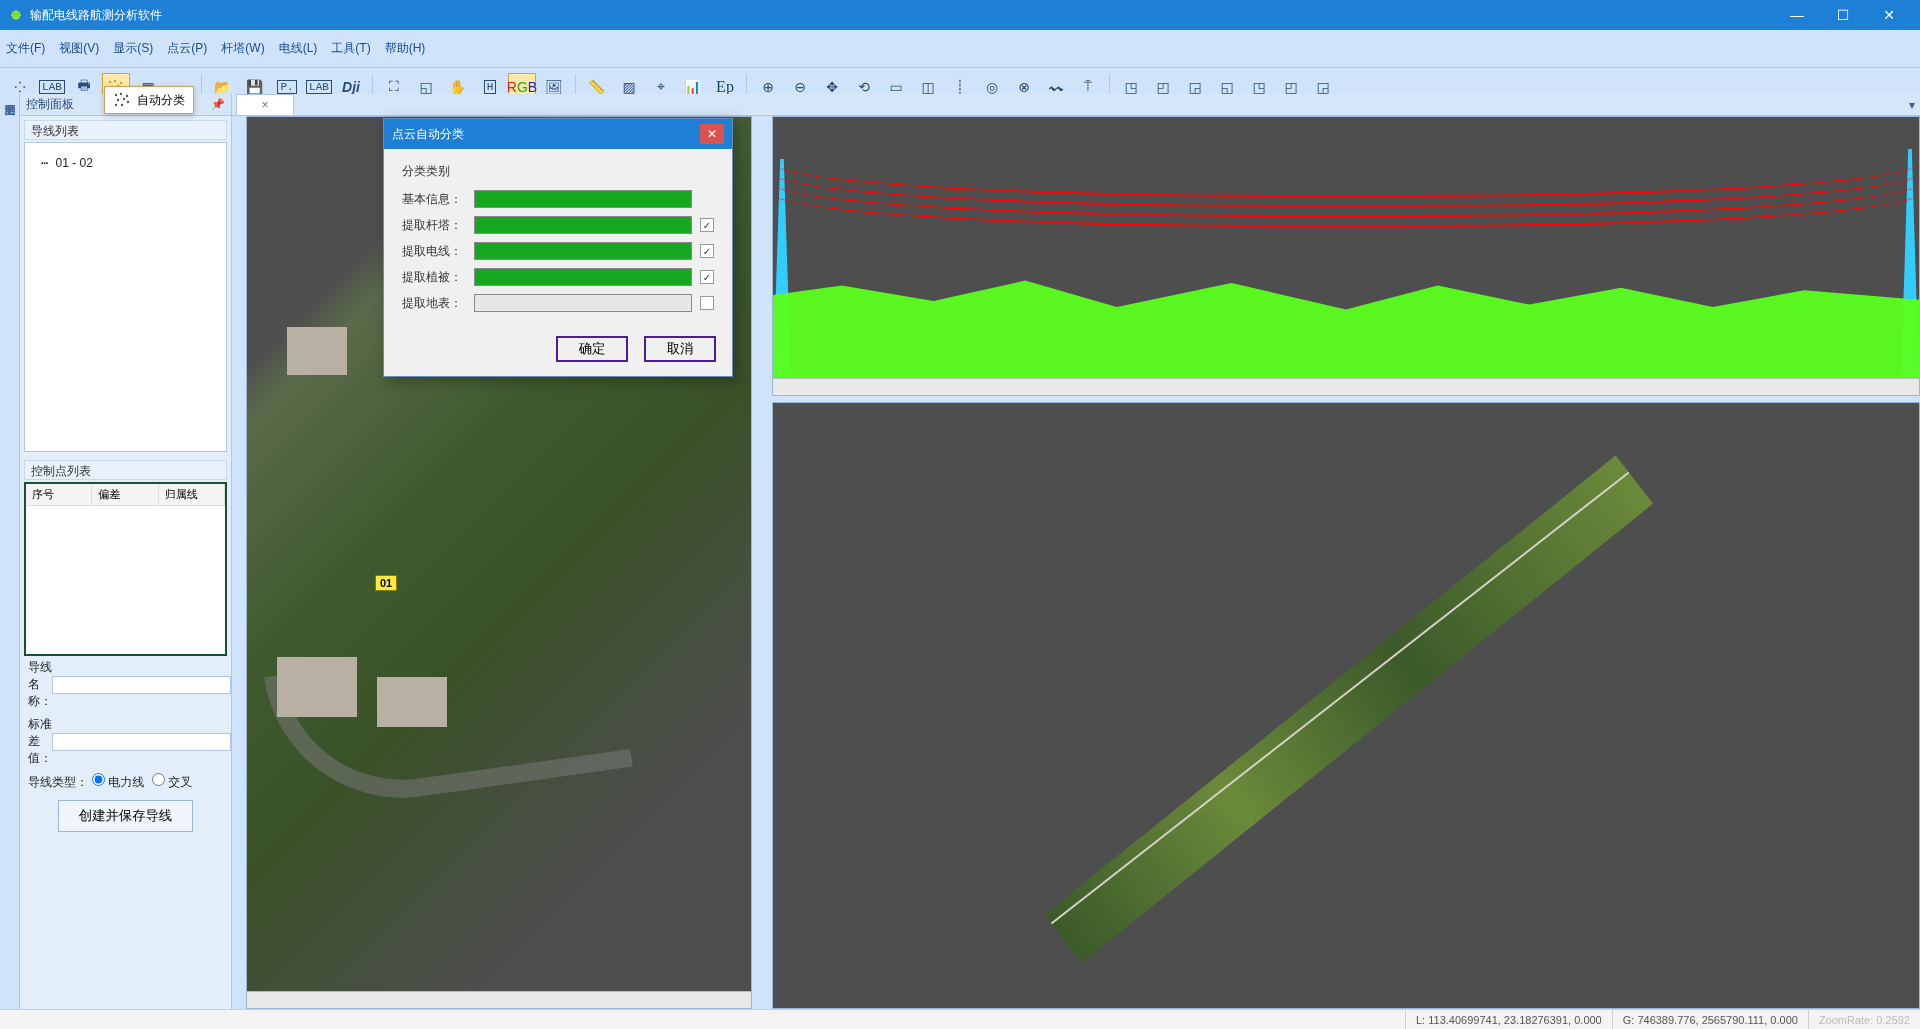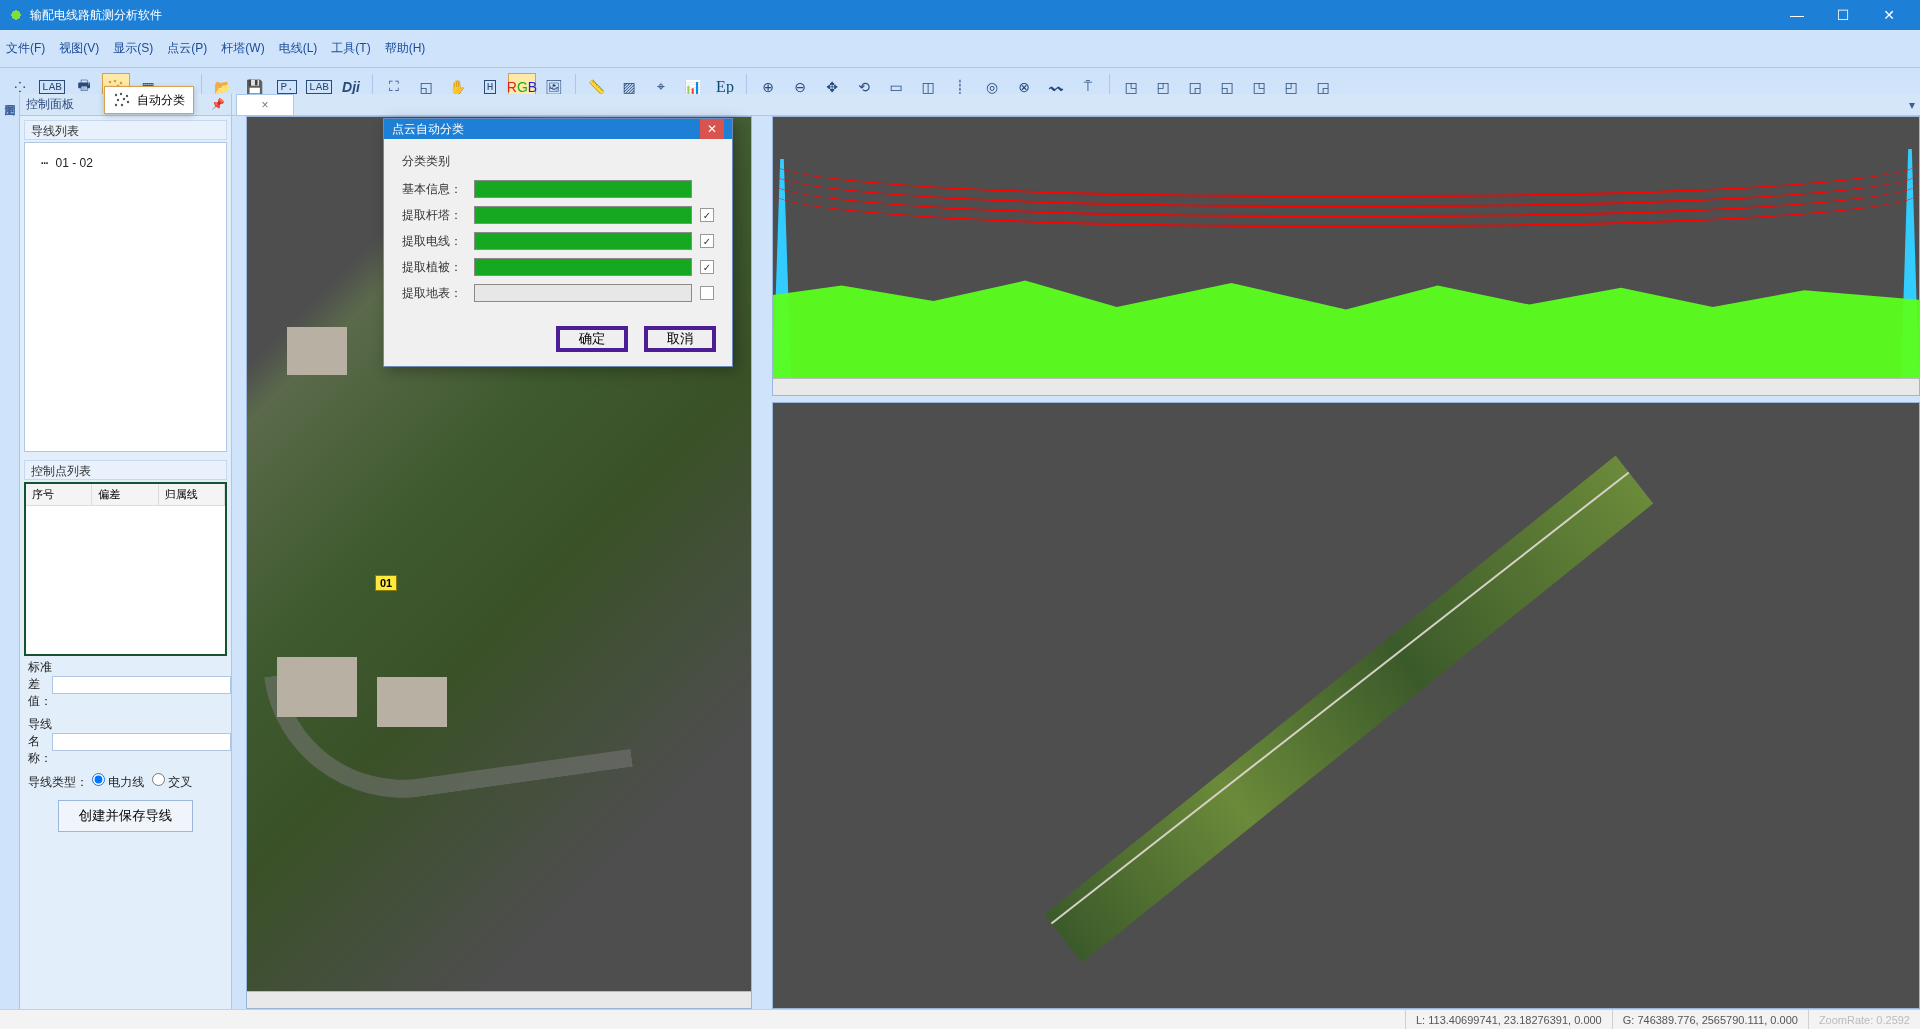--- a/index.html
+++ b/index.html
@@ -77,32 +77,32 @@
 .strip::after{content:"";position:absolute;left:0;right:0;top:48%;height:2px;background:#d6d2c8;}
 
 .statusbar { position:absolute; left:0; right:0; bottom:0; height:20px; background:#f3f3f3; border-top:1px solid #cfcfcf; display:flex; align-items:center; font-size:11px; color:#555;}
 .statusbar .cell { border-left:1px solid #cfcfcf; padding:0 10px; height:100%; display:flex; align-items:center;}
 .statusbar .grow{flex:1}
 
 .tooltip-pop { position:absolute; left:104px; top:86px; background:#fff; border:1px solid #d6a14a; box-shadow:0 2px 6px rgba(0,0,0,.2); padding:4px 8px; display:flex; align-items:center; gap:6px; font-size:12px; z-index:5;}
 .tooltip-pop .ic { width:18px;height:18px;display:inline-block;}
 
 .dialog { position:absolute; left:383px; top:118px; width:350px; background:#f0f0f0; border:1px solid #6a8ab8; box-shadow: 4px 4px 14px rgba(0,0,0,.3); z-index:10;}
-.dialog .dtitle { height:20px; background:#1e7fd6; color:#fff; display:flex; align-items:center; padding:0 8px;}
+.dialog .dtitle { height:30px; background:#1e7fd6; color:#fff; display:flex; align-items:center; padding:0 8px;}
 .dialog .dtitle .spacer{flex:1}
 .dialog .dclose { width:24px;height:20px;background:#d9534f;color:#fff;display:flex;align-items:center;justify-content:center;font-size:12px;}
 .dialog .dbody { padding:14px 18px 10px 18px;}
 .dialog .grp { font-size:12px; color:#333; margin-bottom:10px;}
 .drow { display:flex; align-items:center; margin:8px 0; gap:8px;}
 .drow label { width:64px; font-size:12px; color:#333;}
 .pbar { flex:1; height:18px; border:1px solid #8a8a8a; background:#e7e7e7; position:relative;}
 .pbar .fill { position:absolute; inset:0; background:#17a821;}
 .drow .chk { width:14px;height:14px; border:1px solid #999; background:#fff; display:flex;align-items:center;justify-content:center;font-size:10px;color:#333;}
 .dbtns { display:flex; justify-content:flex-end; gap:16px; padding:6px 16px 14px 0;}
-.dbtns button { width:72px; height:26px; border:4px solid #4c1d95; background:#efefef;}
+.dbtns button { width:72px; height:26px; border:2px solid #4c1d95; background:#efefef;}
 
 .lab { font-family: Liberation Mono, monospace; font-size:11px; border:1px solid #2a4a7a; padding:0 2px;}
 .ep { color:#0c4a6e; font-weight:normal; font-family: serif; font-size:16px;}
 </style>
 </head>
 <body>
 
 <div class="titlebar">
   <span class="logo"></span>
   <span>输配电线路航测分析软件</span>
@@ -234,25 +234,25 @@
     </div>
     <div class="section-label">控制点列表</div>
     <div class="cp-table">
       <div class="hdr">
         <div>序号</div>
         <div>偏差</div>
         <div>归属线</div>
       </div>
     </div>
     <div class="form-row">
+      <label>导线名称：</label>
+      <input type="text" style="">
+    </div>
+    <div class="form-row">
       <label>标准差值：</label>
-      <input type="text" style="">
-    </div>
-    <div class="form-row">
-      <label>导线名称：</label>
       <input type="text" style="">
     </div>
     <div class="form-row">
       <label>导线类型：</label>
       <div class="radio-row">
         <label><input type="radio" checked="" style=""> <span>电力线</span></label>
         <label><input type="radio" style=""> <span>交叉</span></label>
       </div>
     </div>
     <button class="create-btn">创建并保存导线</button>

